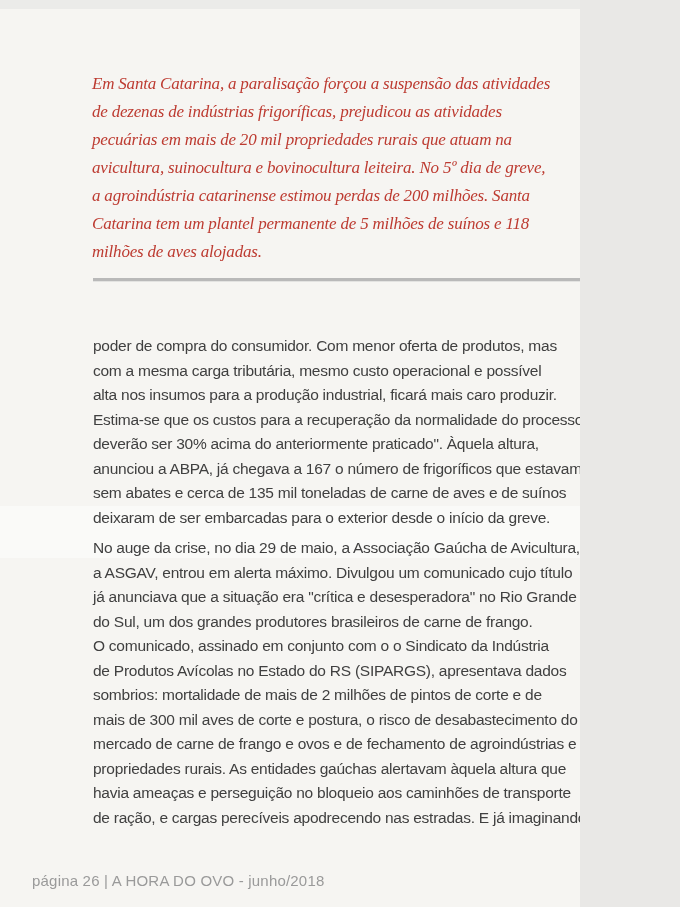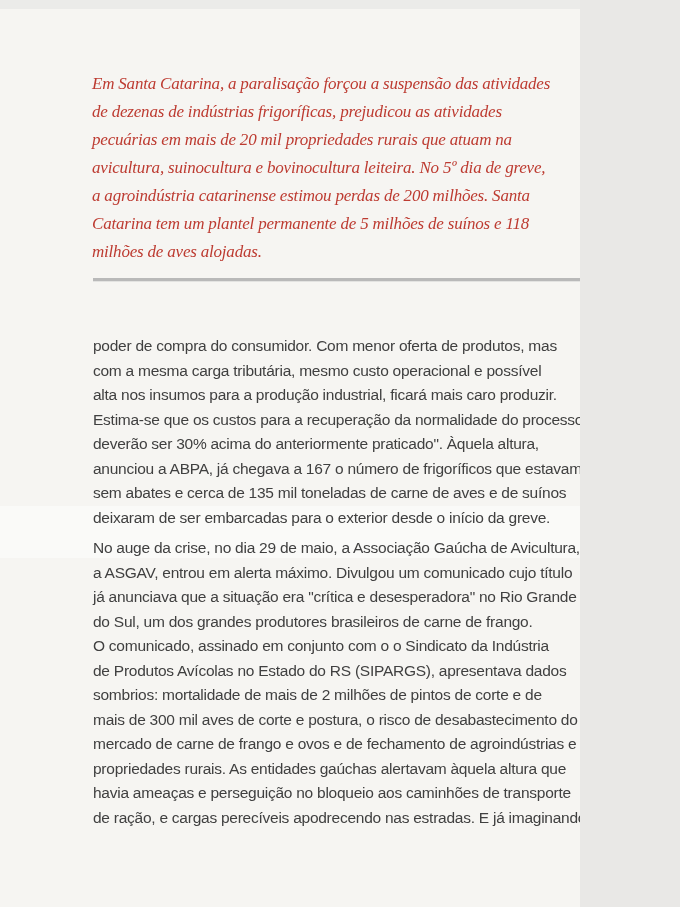--- a/index.html
+++ b/index.html
@@ -107,14 +107,15 @@
 O comunicado, assinado em conjunto com o o Sindicato da Indústria
 de Produtos Avícolas no Estado do RS (SIPARGS), apresentava dados
 sombrios: mortalidade de mais de 2 milhões de pintos de corte e de
 mais de 300 mil aves de corte e postura, o risco de desabastecimento do
 mercado de carne de frango e ovos e de fechamento de agroindústrias e
 propriedades rurais. As entidades gaúchas alertavam àquela altura que
 havia ameaças e perseguição no bloqueio aos caminhões de transporte
 de ração, e cargas perecíveis apodrecendo nas estradas. E já imaginando</p>
   </div>
 
+  <div class="footer">página 26 | A HORA DO OVO - junho/2018</div>
 
 </div>
 
 </body></html>

